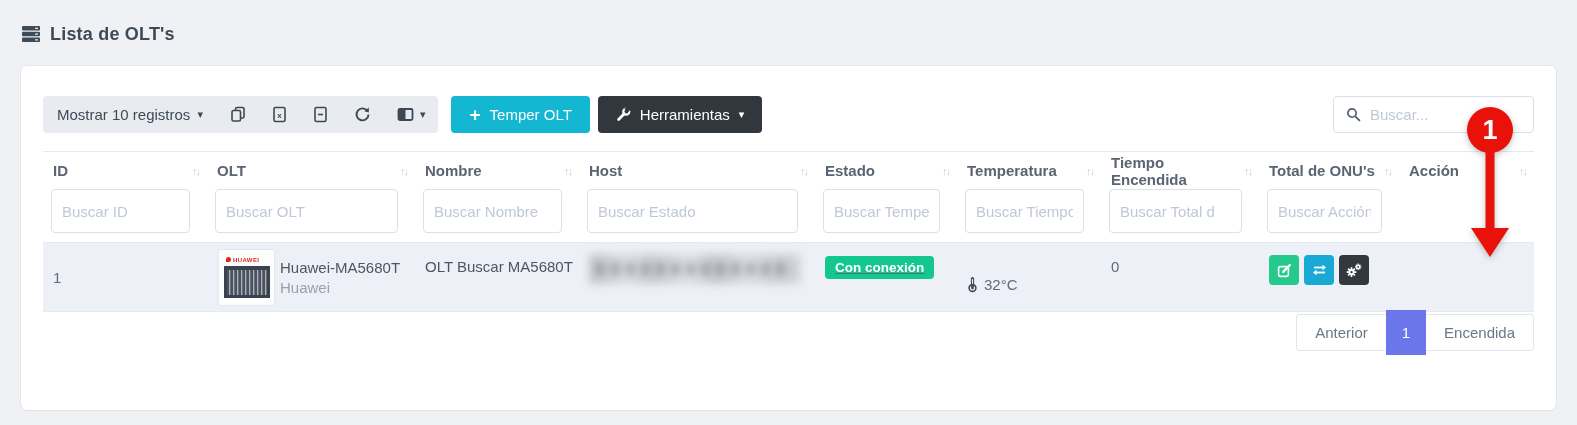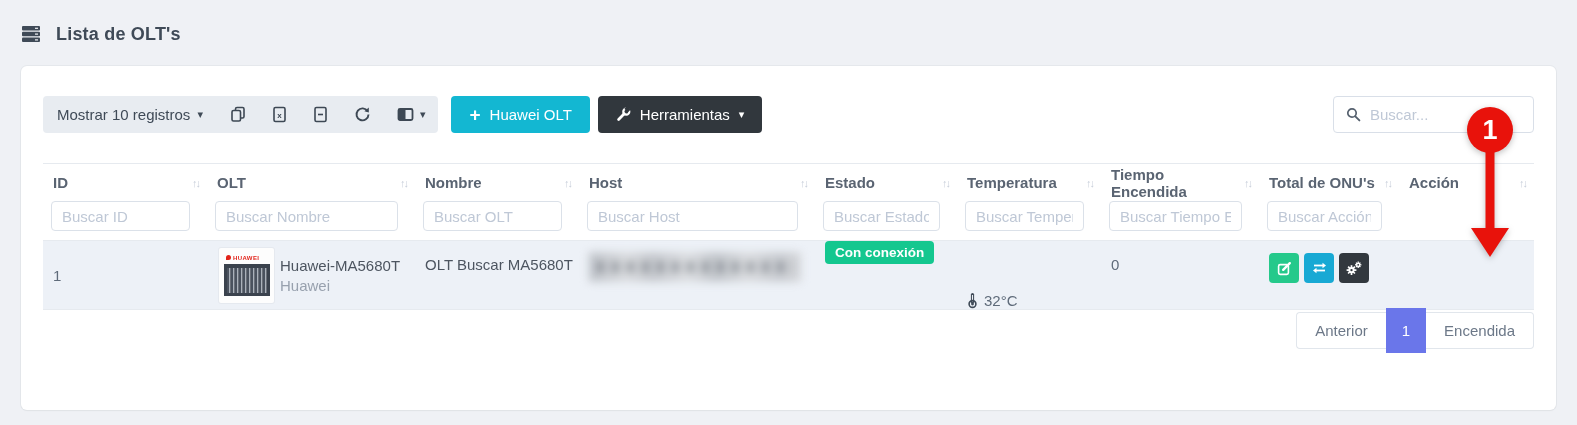--- a/index.html
+++ b/index.html
@@ -11,21 +11,21 @@
     --pagination-active:#6a76ea; --annotation-red:#e8120b;
   }
   *{box-sizing:border-box; margin:0; padding:0;}
   html,body{width:1577px; height:425px;}
   body{
     background:var(--page-bg);
     font-family:"Liberation Sans","DejaVu Sans",sans-serif;
     color:var(--text-body); position:relative; overflow:hidden;
   }
   .page{padding:22px 21px 0;}
-  .page-header{display:flex; align-items:center; gap:15px; height:24px;}
+  .page-header{display:flex; align-items:center; gap:9px; height:24px;}
   .page-header h1{font-size:18px; font-weight:700; color:var(--text-dark); letter-spacing:.2px;}
   .card{
     margin-top:20px; background:var(--card-bg); border-radius:6px;
     box-shadow:0 0 0 1px rgba(61,70,79,.05), 0 1px 2px rgba(0,0,0,.03);
     padding:30px 22px 19px; height:344px;
   }
   
   .toolbar{display:flex; align-items:center; height:37px;}
   .length-bar{
     display:flex; align-items:stretch; background:var(--bar-bg); border-radius:4px;
@@ -57,30 +57,30 @@
   .search-box input{
     border:none; outline:none; width:100%; font-size:15px; color:var(--text-body);
     background:transparent; font-family:inherit;
   }
   .search-box input::placeholder{color:var(--placeholder);}
   
   .grid{
     display:grid;
     grid-template-columns:164px 208px 164px 236px 142px 144px 158px 140px minmax(0,1fr);
   }
-  .thead{margin-top:30px; border-top:1px solid var(--line); height:38px;}
+  .thead{margin-top:18px; border-top:1px solid var(--line); height:38px;}
   .thead .th{
     display:flex; align-items:center; justify-content:space-between;
     padding:0 8px 0 10px; font-size:15px; font-weight:700; color:var(--text-head); cursor:pointer;
   }
   .sort{font-size:11px; color:#c8cfda; letter-spacing:-2px; white-space:nowrap;}
   .tfilter{padding:0 0 9px;}
   .tfilter .tf-cell{padding:0 0 0 8px;}
   .tfilter input{
-    width:calc(100% - 17px); height:30px; border:1px solid var(--input-border); border-radius:4px;
+    width:calc(100% - 17px); height:44px; border:1px solid var(--input-border); border-radius:4px;
     padding:0 10px; font-size:15px; color:var(--text-body); outline:none; background:#fff;
     font-family:inherit;
   }
   .tfilter input::placeholder{color:var(--placeholder);}
   .trow{
     background:#edf1f7; border-top:1px solid var(--line); border-bottom:1px solid var(--line);
     height:70px; font-size:15px; color:var(--text-body);
   }
   .trow .td{display:flex; align-items:center; padding-left:10px;}
   .olt-cell{gap:6px; padding-left:12px !important;}
@@ -198,21 +198,21 @@
               <rect x="1.5" y="2" width="14" height="11" rx="1.5" fill="none" stroke="#3d4854" stroke-width="1.8"></rect>
               <rect x="1.5" y="2" width="7" height="11" rx="1.5" fill="#3d4854"></rect>
             </svg>
           </span>
           <span class="caret">▾</span>
         </button>
       </div>
 
       <button class="btn btn-add">
         <span class="plus">+</span>
-        <span>Huawei OLT</span>
+        <span>Temper OLT</span>
       </button>
 
       <button class="btn btn-tools">
         <span style="display:inline-flex;">
           <svg width="15" height="15" viewBox="0 0 15 15">
             <circle cx="10.3" cy="4.7" r="3" fill="none" stroke="#fff" stroke-width="2.2"></circle>
             <rect x="9" y="0.2" width="5" height="4" fill="#31373d" transform="rotate(45 11.5 2.2)"></rect>
             <line x1="2.6" y1="12.4" x2="8.2" y2="6.8" stroke="#fff" stroke-width="2.8" stroke-linecap="round"></line>
           </svg>
         </span>
@@ -263,26 +263,26 @@
           <span class="sort">↑↓</span>
         </div>
       <div class="th">
           <span>Acción</span>
           <span class="sort">↑↓</span>
         </div>
     </div>
 
     <div class="grid tfilter">
       <div class="tf-cell"><input placeholder="Buscar ID" style=""></div>
+      <div class="tf-cell"><input placeholder="Buscar OLT" style=""></div>
       <div class="tf-cell"><input placeholder="Buscar Nombre" style=""></div>
-      <div class="tf-cell"><input placeholder="Buscar OLT" style=""></div>
-      <div class="tf-cell"><input placeholder="Buscar Host" style=""></div>
       <div class="tf-cell"><input placeholder="Buscar Estado" style=""></div>
       <div class="tf-cell"><input placeholder="Buscar Temper" style=""></div>
       <div class="tf-cell"><input placeholder="Buscar Tiempo En" style=""></div>
+      <div class="tf-cell"><input placeholder="Buscar Total d" style=""></div>
       <div class="tf-cell"><input placeholder="Buscar Acción" style=""></div>
     </div>
 
     <div class="grid trow">
       <div class="td">1</div>
       <div class="td olt-cell">
         <div class="olt-thumb">
           <span class="olt-logo">
               <i></i>
               <span>HUAWEI</span>
@@ -291,24 +291,24 @@
         </div>
         <div class="olt-texts">
           <div class="model">Huawei-MA5680T</div>
           <div class="brand">Huawei</div>
         </div>
       </div>
       <div class="td" style="align-items:flex-start; padding-top:15px; color:#4d5560;">OLT Buscar MA5680T</div>
       <div class="td" style="align-items:flex-start; padding-top:11px;">
         <div class="host-blur"></div>
       </div>
-      <div class="td" style="align-items:flex-start; ">
+      <div class="td" style="align-items:flex-start; padding-top:13px;text-decoration:underline;">
         <span class="badge">Con conexión</span>
       </div>
-      <div class="td" style="align-items:flex-end; padding-top:14px;">
+      <div class="td" style="align-items:center; padding-top:14px;">
         <span class="cell-ico">
           <svg width="11" height="18" viewBox="0 0 11 18">
             <line x1="5.5" y1="3.5" x2="5.5" y2="11" stroke="#3f4a57" stroke-width="3.2" stroke-linecap="round"></line>
             <line x1="5.5" y1="4" x2="5.5" y2="10.5" stroke="#edf1f7" stroke-width="1.1"></line>
             <circle cx="5.5" cy="13" r="3.4" fill="none" stroke="#3f4a57" stroke-width="1.6"></circle>
             <circle cx="5.5" cy="13" r="1.4" fill="#3f4a57"></circle>
           </svg>
         </span>
         <span>32°C</span>
       </div>

